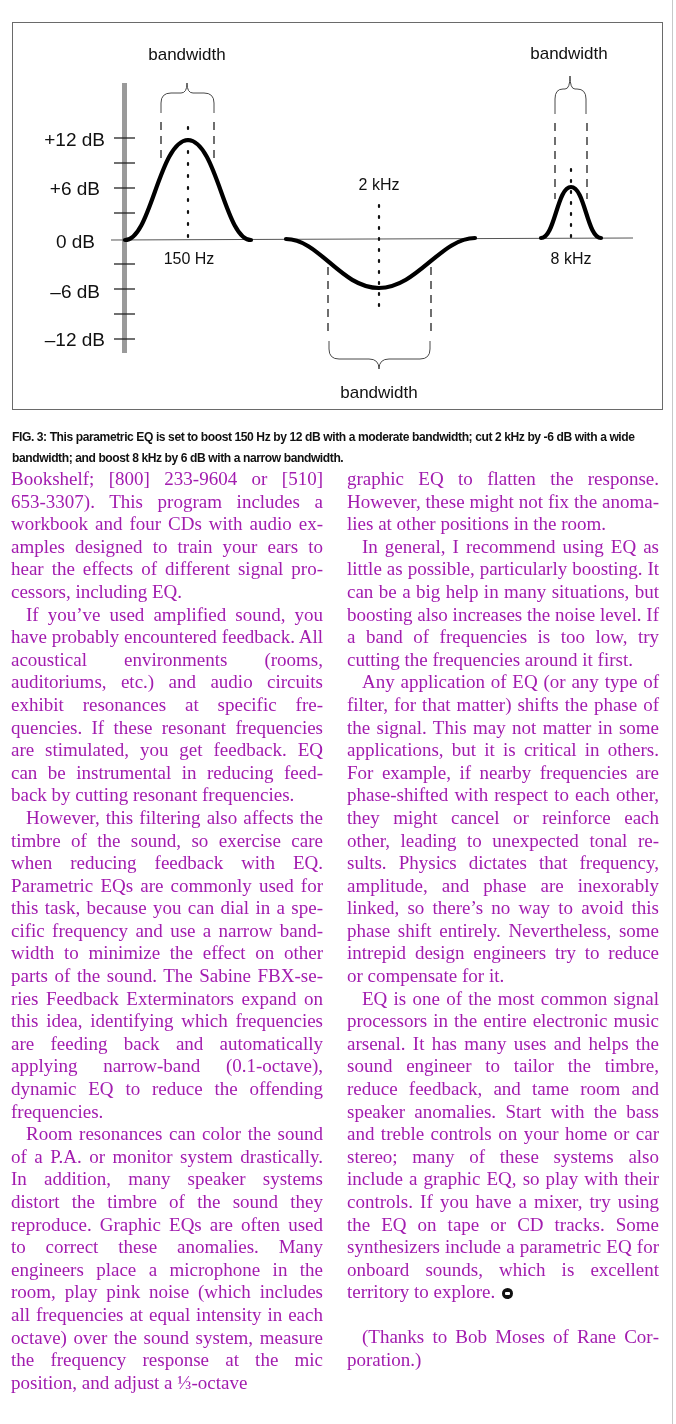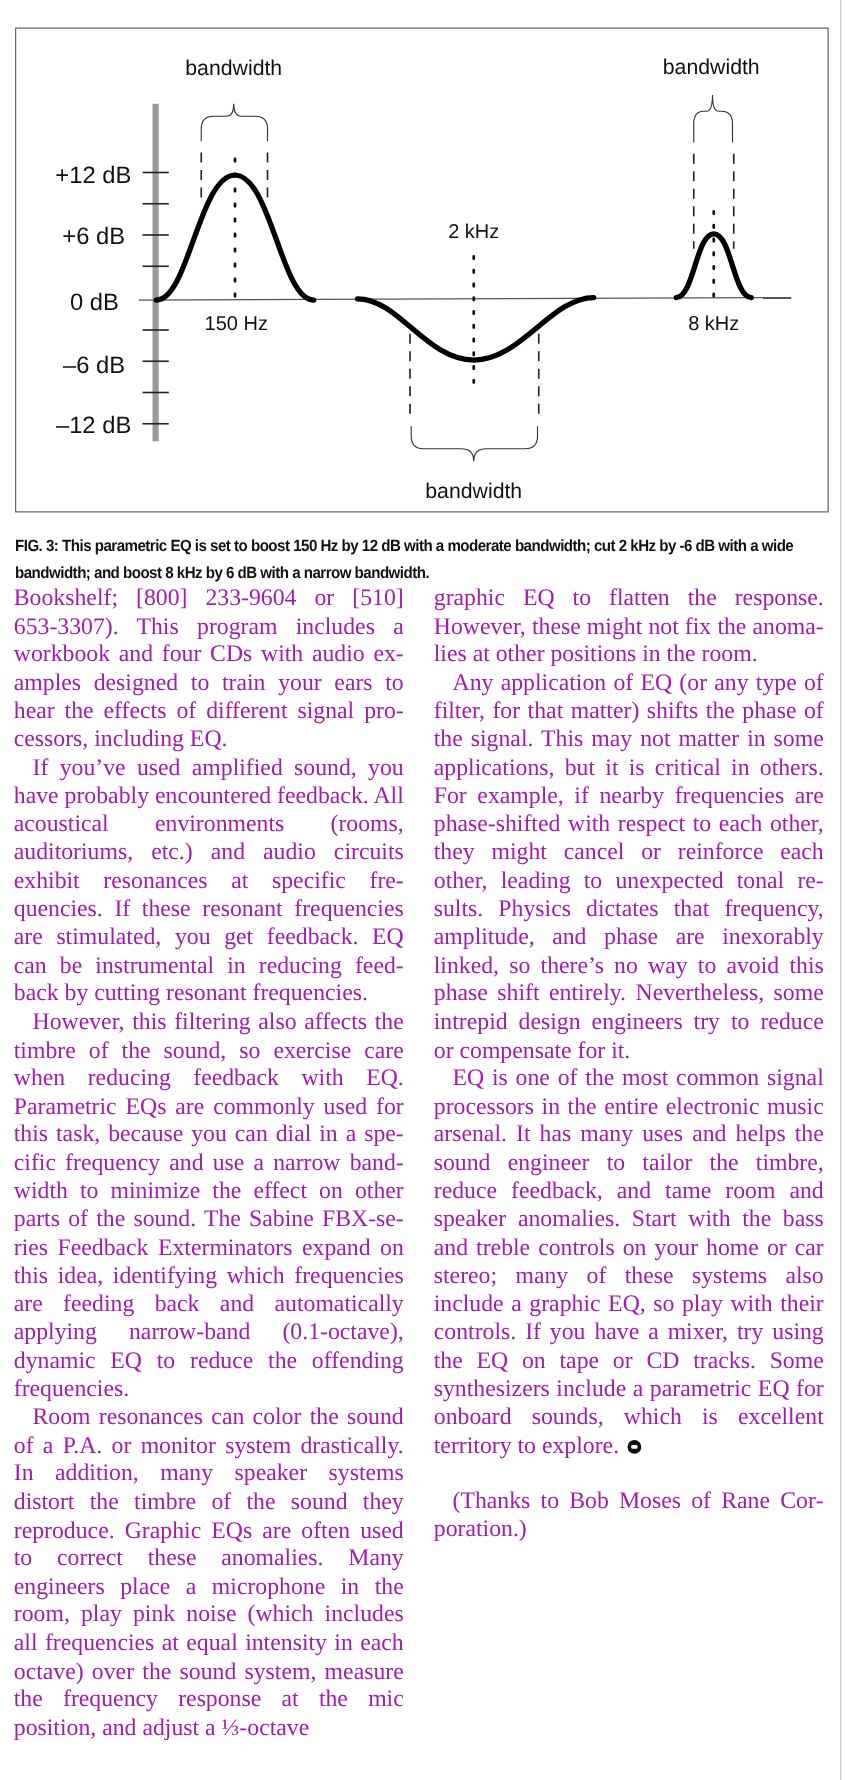--- a/index.html
+++ b/index.html
@@ -164,16 +164,17 @@
 
 <div class="column left">
   <p>Bookshelf; [800] 233-9604 or [510] 653-3307). This program includes a workbook and four CDs with audio ex­amples designed to train your ears to hear the effects of different signal pro­cessors, including EQ.</p>
   <p class="indent">If you’ve used amplified sound, you have probably encountered feedback. All acoustical environments (rooms, auditoriums, etc.) and audio circuits exhibit resonances at specific fre­quencies. If these resonant frequencies are stimulated, you get feedback. EQ can be instrumental in reducing feed­back by cutting resonant frequencies.</p>
   <p class="indent">However, this filtering also affects the timbre of the sound, so exercise care when reducing feedback with EQ. Parametric EQs are commonly used for this task, because you can dial in a spe­cific frequency and use a narrow band­width to minimize the effect on other parts of the sound. The Sabine FBX-se­ries Feedback Exterminators expand on this idea, identifying which frequen­cies are feeding back and automatical­ly applying narrow-band (0.1-octave), dynamic EQ to reduce the offending frequencies.</p>
   <p class="indent">Room resonances can color the sound of a P.A. or monitor system dras­tically. In addition, many speaker sys­tems distort the timbre of the sound they reproduce. Graphic EQs are often used to correct these anomalies. Many engineers place a microphone in the room, play pink noise (which includes all frequencies at equal intensity in each octave) over the sound system, measure the frequency response at the mic position, and adjust a ⅓-octave</p>
 </div>
 
 <div class="column right">
   <p>graphic EQ to flatten the response. However, these might not fix the anoma­lies at other positions in the room.</p>
+  <p class="indent">In general, I recommend using EQ as little as possible, particularly boost­ing. It can be a big help in many situa­tions, but boosting also increases the noise level. If a band of frequencies is too low, try cutting the frequencies around it first.</p>
   <p class="indent">Any application of EQ (or any type of filter, for that matter) shifts the phase of the signal. This may not matter in some applications, but it is critical in others. For example, if nearby frequencies are phase-shifted with respect to each other, they might cancel or reinforce each other, leading to unexpected tonal re­sults. Physics dictates that frequency, amplitude, and phase are inexorably linked, so there’s no way to avoid this phase shift entirely. Nevertheless, some intrepid design engineers try to reduce or compensate for it.</p>
   <p class="indent"><span>EQ is one of the most common signal processors in the entire electronic music arsenal. It has many uses and helps the sound engineer to tailor the timbre, reduce feedback, and tame room and speaker anomalies. Start with the bass and treble controls on your home or car stereo; many of these sys­tems also include a graphic EQ, so play with their controls. If you have a mixer, try using the EQ on tape or CD tracks. Some synthesizers include a parametric EQ for onboard sounds, which is ex­cellent territory to explore.</span> <span class="endmark"></span></p>
   <p class="indent spaced">(Thanks to Bob Moses of Rane Cor­poration.)</p>
 </div>
 
 </body></html>

